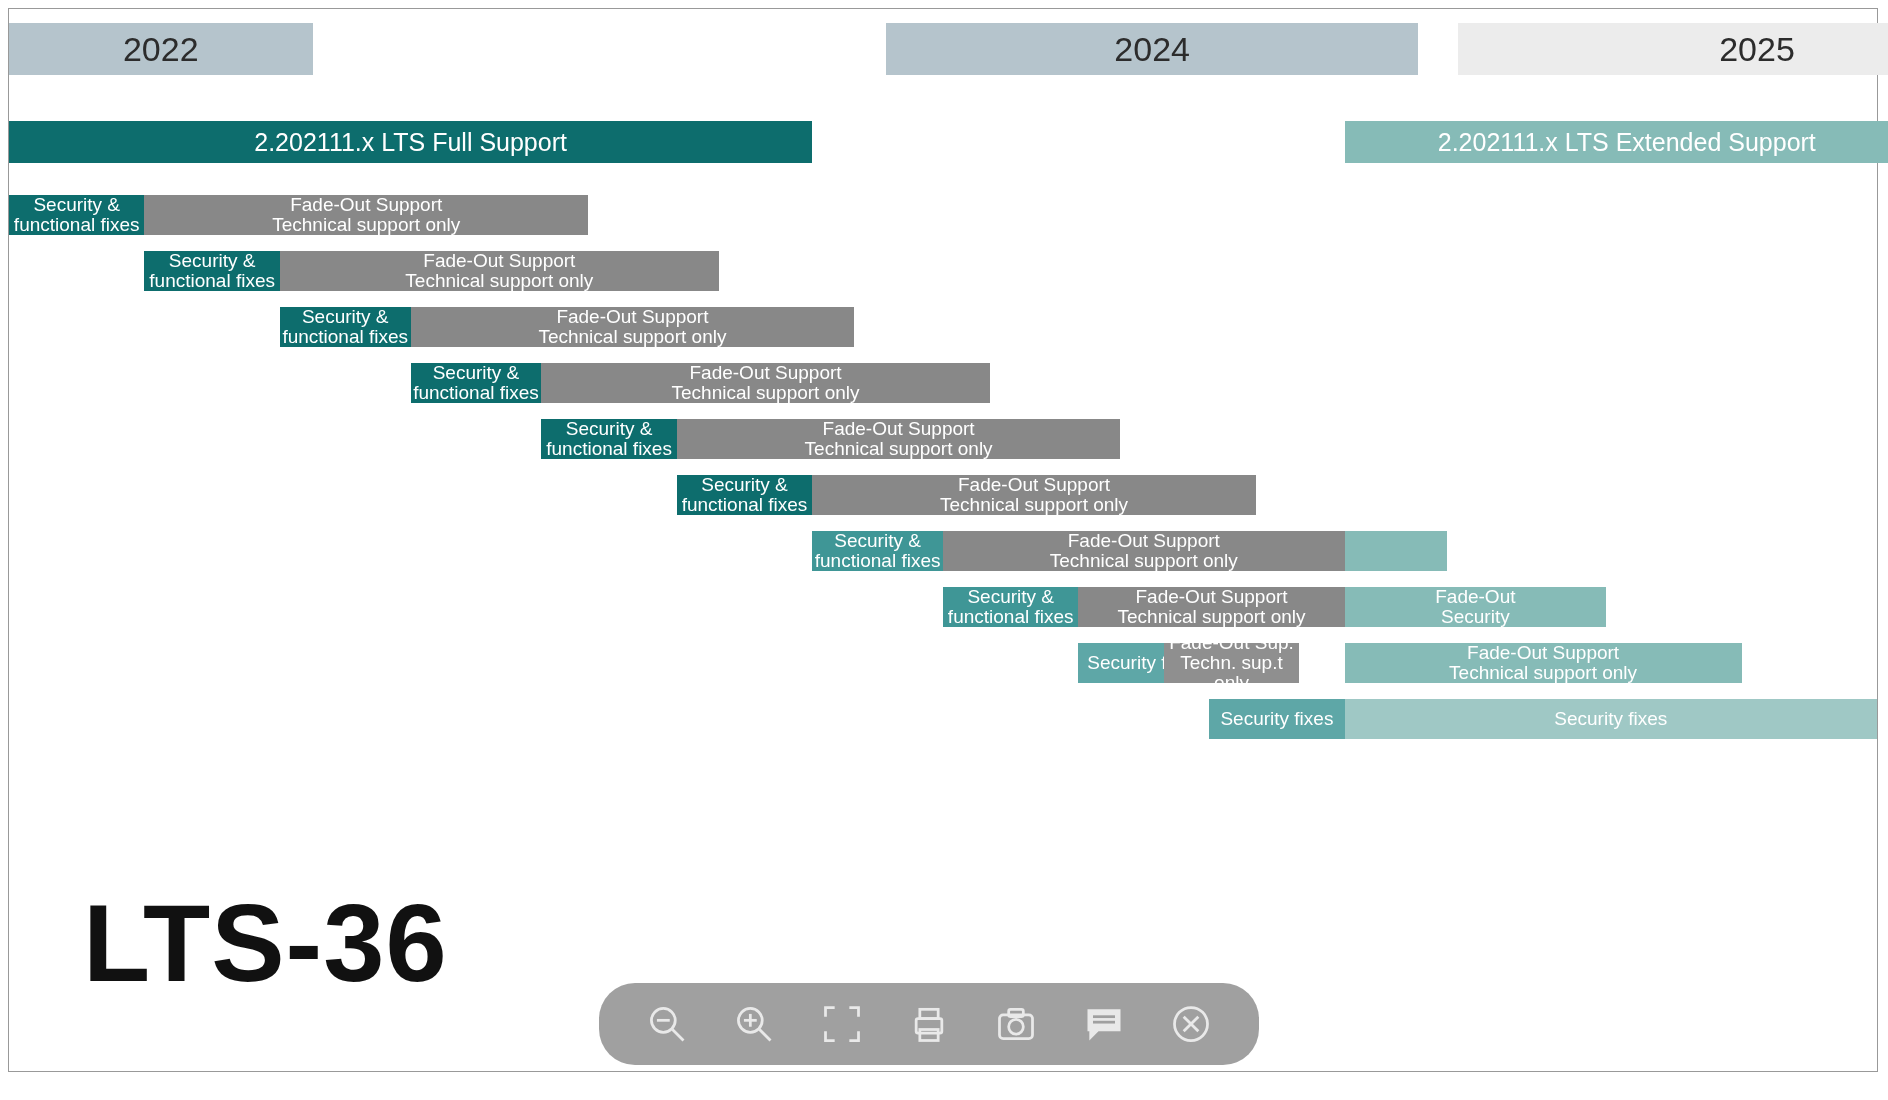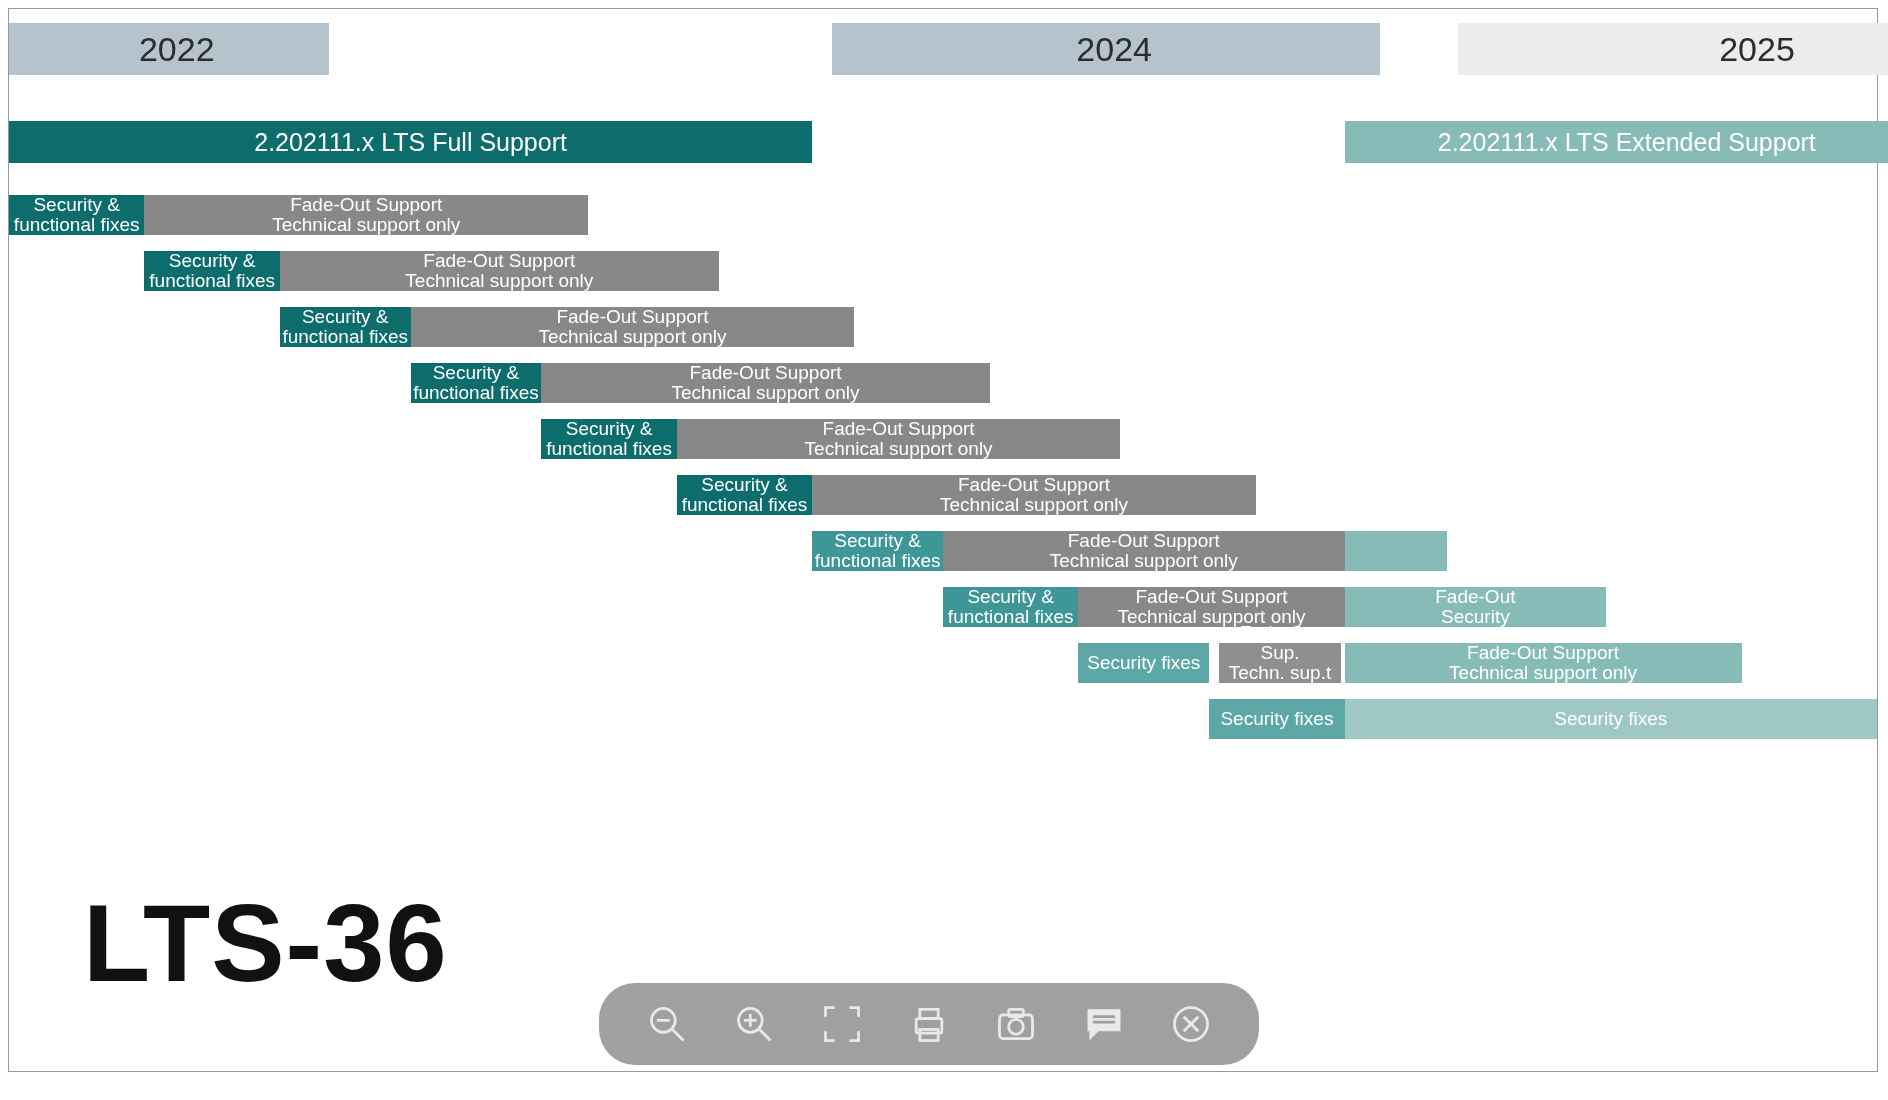--- a/index.html
+++ b/index.html
@@ -19,21 +19,21 @@
   .canvas{
     position:relative;
     width:100%;height:100%;
   }
   .year-header{
     position:absolute;
     top:14px;height:52px;
     display:flex;align-items:center;justify-content:center;
     font-size:34px;color:#2c2c2c;
   }
-  .year-a{background:#b5c4cc;padding-left:16px;}
+  .year-a{background:#b5c4cc;}
   .year-b{background:#ececec;}
   .bar{
     position:absolute;height:40px;
     display:flex;flex-direction:column;align-items:center;justify-content:center;
     color:#fff;font-size:19px;line-height:1.05;
     text-align:center;
   }
   .bar.small{font-size:19px;}
   .bar .l1{display:block;}
   .bar .l2{display:block;}
@@ -119,21 +119,21 @@
       <div class="ticon">
         <svg viewBox="0 0 48 48">
             <circle cx="24" cy="24" r="18"></circle>
             <line x1="16" y1="16" x2="32" y2="32"></line>
             <line x1="32" y1="16" x2="16" y2="32"></line>
           </svg>
       </div>
     </div>
 
   <div class="year-header year-a" style="left: 0px; width: 303.55px;">2022</div>
-      <div class="year-header year-a" style="left: 823px; width: 532.38px;">2024</div>
+      <div class="year-header year-a" style="left: 877px; width: 532.38px;">2024</div>
       <div class="year-header year-b" style="left: 1449px; width: 598px;">2025</div>
       <div class="bar lts-bar-row c-dark" style="top: 112px; height: 42px; left: 0px; width: 803.24px; font-size: 25px;">2.202111.x LTS Full Support</div>
       <div class="bar lts-bar-row c-light" style="top: 112px; height: 42px; left: 1335.62px; width: 532.38px; font-size: 25px; padding-left: 16px;">2.202111.x LTS Extended Support</div>
       <div class="bar small c-dark" style="top: 186px; left: 0px; width: 135.43px;">
         <span class="l1">Security &amp;</span>
         <span class="l2">functional fixes</span>
       </div>
       <div class="bar small c-gray" style="top: 186px; left: 135.43px; width: 443.65px;">
         <span class="l1">Fade-Out Support</span>
         <span class="l2">Technical support only</span>
@@ -195,21 +195,21 @@
         <span class="l1">Fade-Out Support</span>
         <span class="l2">Technical support only</span>
       </div>
       <div class="bar small c-light" style="top: 578px; left: 1335.62px; width: 261.52px;">
         <span class="l1">Fade-Out</span>
         <span class="l2">Security</span>
       </div>
       <div class="bar small c-mid2" style="top: 634px; left: 1069.43px; width: 130.76px;">
         <span class="l1">Security fixes</span>
       </div>
-      <div class="bar small c-gray2" style="top: 634px; left: 1210px; width: 122px;">
+      <div class="bar small c-gray2" style="top: 634px; left: 1155px; width: 135px;">
         <span class="l1">Fade-Out Sup.</span>
         <span class="l2">Techn. sup.t only</span>
       </div>
       <div class="bar small c-light" style="top: 634px; left: 1335.62px; width: 396.95px;">
         <span class="l1">Fade-Out Support</span>
         <span class="l2">Technical support only</span>
       </div>
       <div class="bar small c-mid2" style="top: 690px; left: 1200.19px; width: 135.43px;">
         <span class="l1">Security fixes</span>
       </div>

